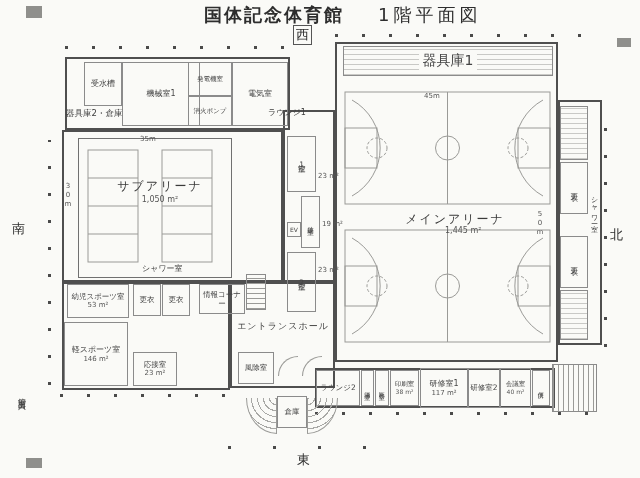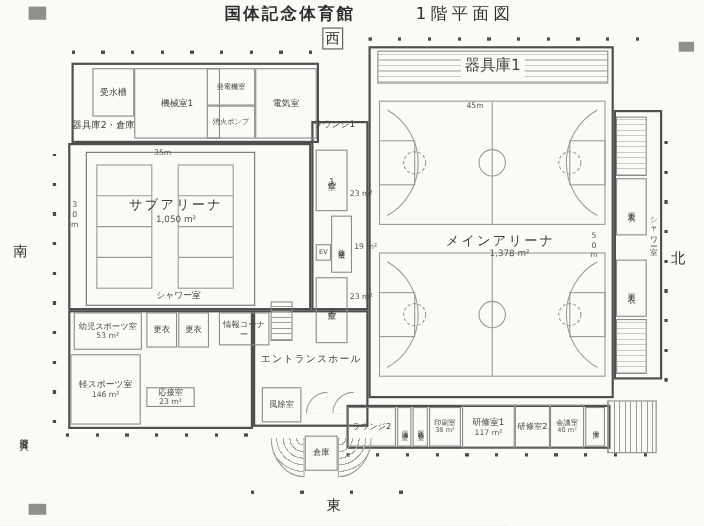--- a/index.html
+++ b/index.html
@@ -1,19 +1,19 @@
 <!DOCTYPE html>
 <html><head>
 <meta charset="utf-8">
 <style>
   html,body{margin:0;padding:0;background:#e8e8e6;}
   .stage{position:relative;width:640px;height:478px;background:#fafaf7;overflow:hidden;
          font-family:"DejaVu Sans",sans-serif;color:#3c3c3c;}
   .r{position:absolute;}
-  .ttl{font-size:15px;font-weight:bold;letter-spacing:2px;color:#2e2e2e;}
+  .ttl{font-size:18px;font-weight:bold;letter-spacing:2px;color:#2e2e2e;}
   .wall{position:absolute;border:2px solid #4f4f4f;box-sizing:border-box;background:transparent;}
   .room{position:absolute;border:1px solid #8b8b8b;box-sizing:border-box;display:flex;
         flex-direction:column;align-items:center;justify-content:center;text-align:center;
         font-size:8px;line-height:1.25;color:#444;}
   .v{writing-mode:vertical-rl;text-orientation:upright;letter-spacing:1px;}
   .tiny{font-size:6.5px;}
   .sm{font-size:7.5px;}
   .area{font-size:7px;color:#555;}
   .dim{font-size:7px;color:#555;}
   .big{font-size:12px;letter-spacing:2px;color:#3a3a3a;}
@@ -99,21 +99,21 @@
         <line x1="84" y1="68" x2="134" y2="68"></line>
         <line x1="84" y1="96" x2="134" y2="96"></line>
     </g>
   </svg>
   <div class="r big" style="left:95px;top:178px;width:130px;text-align:center;">サブアリーナ</div>
   <div class="r area" style="left:95px;top:195px;width:130px;text-align:center;font-size:8px;">1,050 m²</div>
   <div class="r dim" style="left:140px;top:135px;">35m</div>
   <div class="r dim v" style="left:64px;top:182px;">30m</div>
   <div class="r" style="left:142px;top:263px;font-size:8px;">シャワー室</div>
 
-  <div class="r" style="left:285px;top:107px;font-size:8px;text-align:center;">ラウンジ1</div>
+  <div class="r" style="left:268px;top:107px;font-size:8px;text-align:center;">ラウンジ1</div>
   <div class="room" style="left:287px;top:136px;width:29px;height:56px;">
     <span class="v sm">控室1</span>
   </div>
   <div class="r area" style="left:318px;top:172px;">23 m²</div>
   <div class="room" style="left:287px;top:222px;width:14px;height:15px;">
     <span style="font-size:6px;">EV</span>
   </div>
   <div class="room" style="left:301px;top:196px;width:19px;height:52px;">
     <span class="v tiny">放送室</span>
   </div>
@@ -144,21 +144,21 @@
       <circle cx="107.5" cy="202" r="12"></circle>
       <rect x="5" y="182" width="32" height="40"></rect>
         <circle cx="37" cy="202" r="10" stroke-dasharray="3 2"></circle>
       <rect x="178" y="182" width="32" height="40"></rect>
         <circle cx="178" cy="202" r="10" stroke-dasharray="3 2"></circle>
       <path d="M12,154 A55,55 0 0 1 12,250"></path>
         <path d="M203,154 A55,55 0 0 0 203,250"></path>
     </g>
   </svg>
   <div class="r big" style="left:390px;top:211px;width:130px;text-align:center;">メインアリーナ</div>
-  <div class="r area" style="left:445px;top:226px;font-size:8px;">1,378 m²</div>
+  <div class="r area" style="left:445px;top:226px;font-size:8px;">1,445 m²</div>
 
   <div class="room hatch" style="left:560px;top:106px;width:28px;height:54px;"></div>
   <div class="room" style="left:560px;top:162px;width:28px;height:52px;">
     <span class="v sm">更衣</span>
   </div>
   <div class="r v" style="left:589px;top:192px;font-size:7px;">シャワー室</div>
   <div class="room" style="left:560px;top:236px;width:28px;height:52px;">
     <span class="v sm">更衣</span>
   </div>
   <div class="room hatch" style="left:560px;top:290px;width:28px;height:50px;"></div>
@@ -170,21 +170,21 @@
   <div class="room" style="left:133px;top:284px;width:28px;height:32px;">
     <span class="sm">更衣</span>
   </div>
   <div class="room" style="left:162px;top:284px;width:28px;height:32px;">
     <span class="sm">更衣</span>
   </div>
   <div class="room" style="left:64px;top:322px;width:64px;height:64px;">
     <span>軽スポーツ室</span>
     <span class="area">146 m²</span>
   </div>
-  <div class="room" style="left:133px;top:352px;width:44px;height:18px;">
+  <div class="room" style="left:133px;top:352px;width:44px;height:34px;">
     <span class="sm">応接室</span>
     <span class="area">23 m²</span>
   </div>
 
   <div class="room" style="left:199px;top:284px;width:46px;height:30px;">
     <span class="sm">情報コーナー</span>
   </div>
   <div class="stairsH r" style="left:246px;top:274px;width:20px;height:36px;"></div>
   <div class="r" style="left:228px;top:320px;width:110px;font-size:9px;text-align:center;letter-spacing:1px;">エントランスホール</div>
   <div class="room" style="left:238px;top:352px;width:36px;height:32px;">

